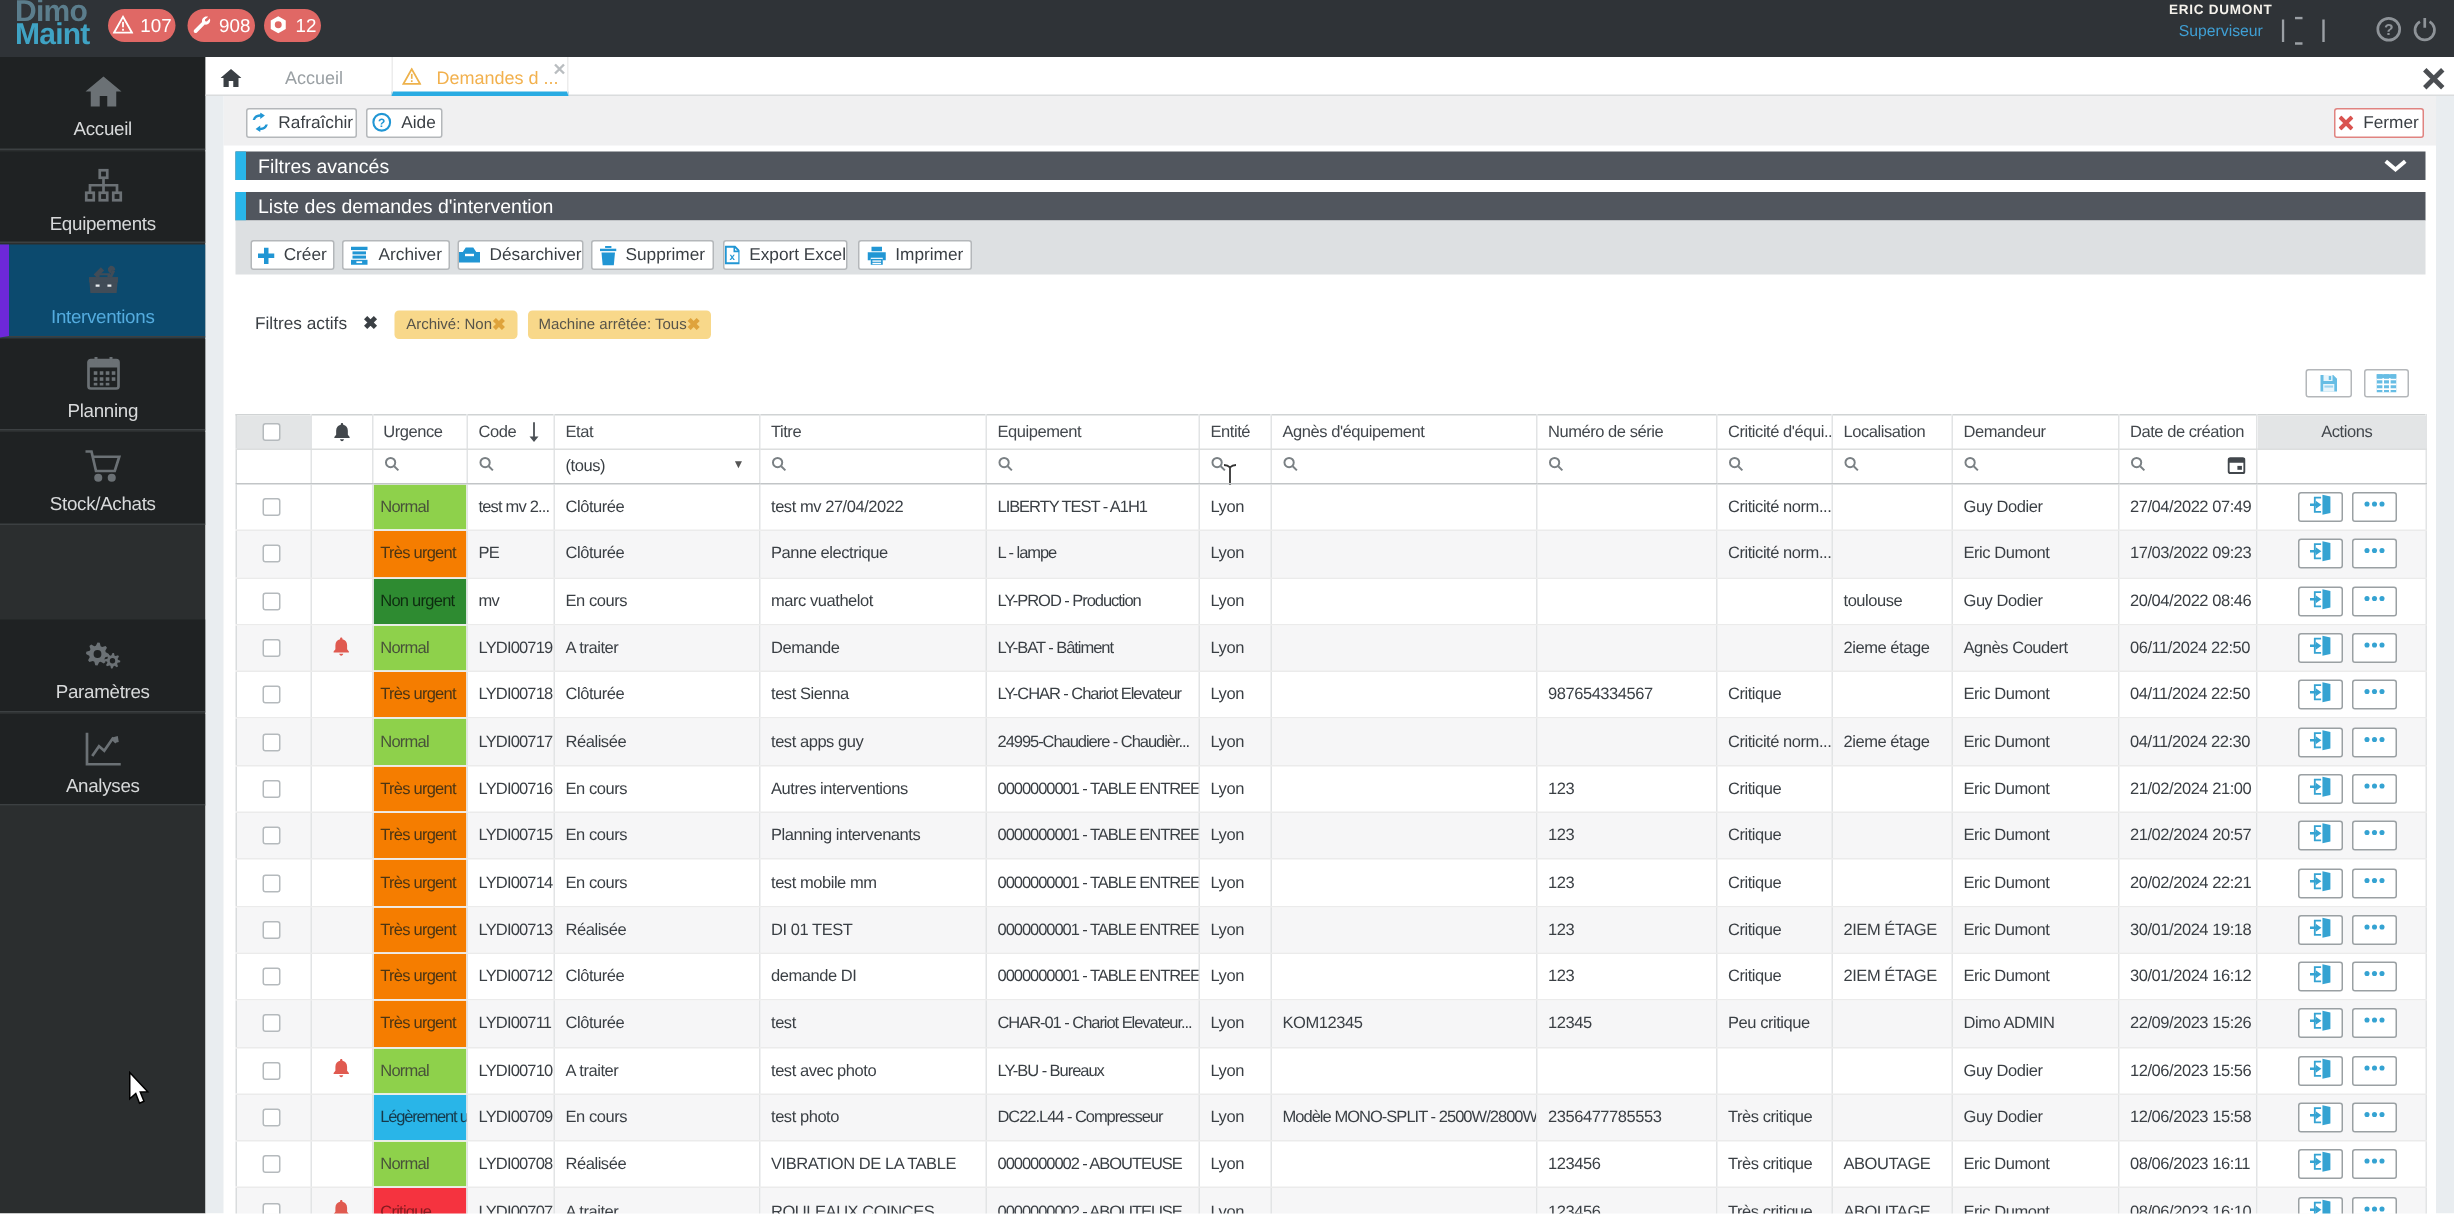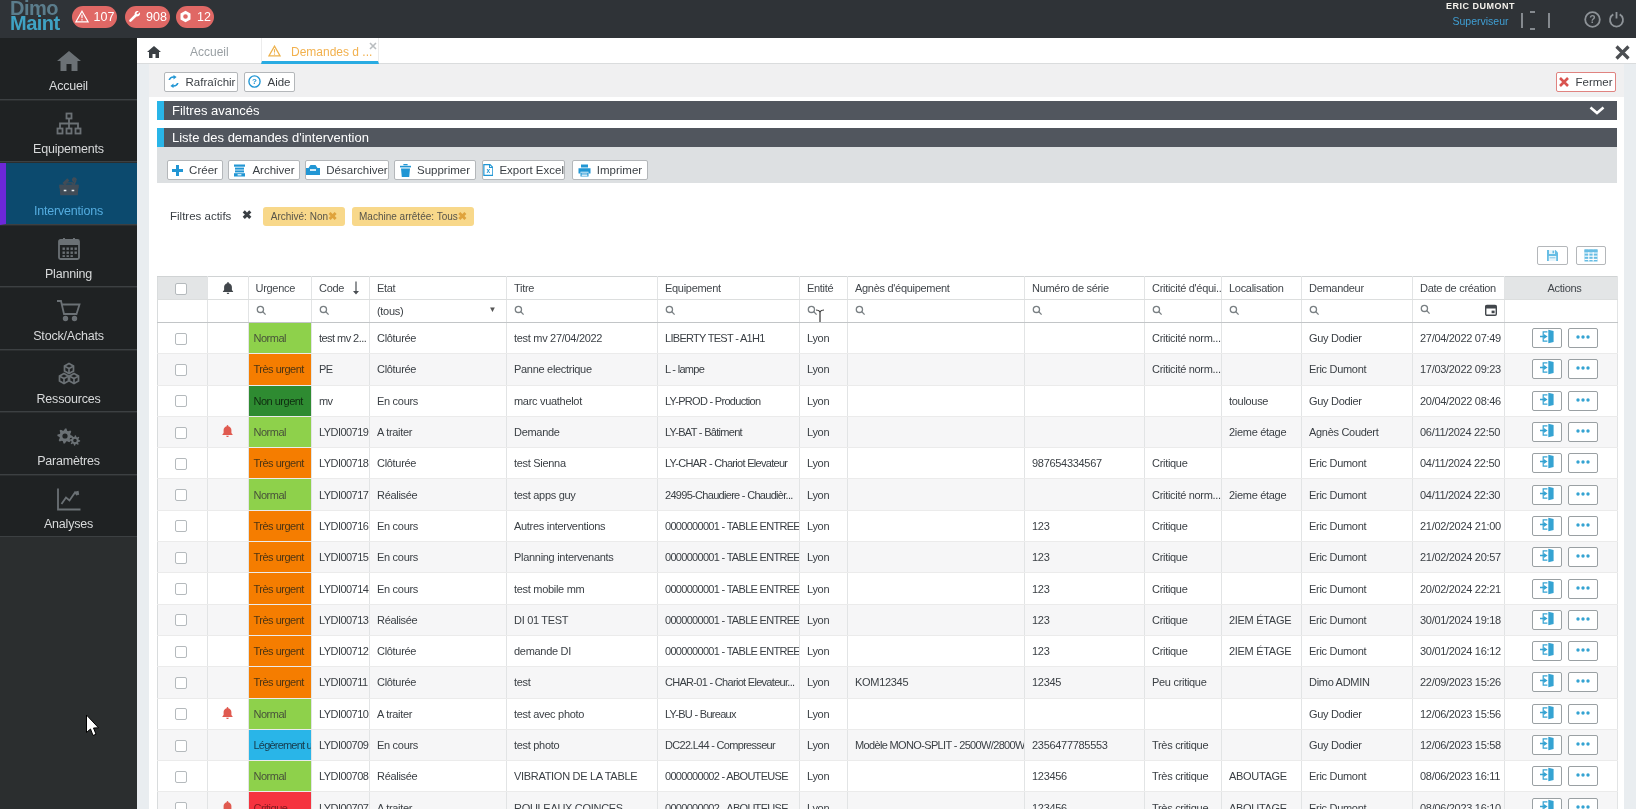--- a/index.html
+++ b/index.html
@@ -164,33 +164,20 @@
     </div>
   <div class="sbitem" style="top:288px;">
     <svg width="26" height="24" viewBox="0 0 26 24">
         <g fill="none" stroke="#6b7175" stroke-width="1.8">
           <path d="M1 2 H5 L8 15 H20.5 L23.5 5.5 H6"></path>
           <circle cx="9.5" cy="19.5" r="1.8" fill="#6b7175"></circle>
           <circle cx="18.5" cy="19.5" r="1.8" fill="#6b7175"></circle>
         </g>
       </svg>
     <span class="lbl">Stock/Achats</span>
-    </div>
-  <div class="sbitem" style="top:350.5px;">
-    <svg width="26" height="24" viewBox="0 0 26 24">
-        <g fill="none" stroke="#6b7175" stroke-width="1.7">
-          <path d="M13 1.5 L17.5 4 V9 L13 11.5 L8.5 9 V4 Z"></path>
-          <path d="M13 6.5 V11.5 M8.6 4.2 L13 6.5 L17.4 4.2"></path>
-          <path d="M8 11.5 L12.5 14 V19 L8 21.5 L3.5 19 V14 Z"></path>
-          <path d="M8 16.5 V21.5 M3.6 14.2 L8 16.5 L12.4 14.2"></path>
-          <path d="M18 11.5 L22.5 14 V19 L18 21.5 L13.5 19 V14 Z"></path>
-          <path d="M18 16.5 V21.5 M13.6 14.2 L18 16.5 L22.4 14.2"></path>
-        </g>
-      </svg>
-    <span class="lbl">Ressources</span>
     </div>
   <div class="sbitem" style="top:413px;">
     <svg width="27" height="24" viewBox="0 0 27 24">
         <path fill="#6b7175" fill-rule="evenodd" d="M17.1 12.0 L17.0 13.5 L14.7 14.1 L14.2 15.1 L14.9 17.4 L13.7 18.3 L11.6 17.2 L10.6 17.5 L9.5 19.6 L8.0 19.5 L7.4 17.2 L6.4 16.7 L4.1 17.4 L3.2 16.2 L4.3 14.1 L4.0 13.1 L1.9 12.0 L2.0 10.5 L4.3 9.9 L4.8 8.9 L4.1 6.6 L5.3 5.7 L7.4 6.8 L8.4 6.5 L9.5 4.4 L11.0 4.5 L11.6 6.8 L12.6 7.3 L14.9 6.6 L15.8 7.8 L14.7 9.9 L15.0 10.9 Z M12.1 12.0 A2.6 2.6 0 1 0 6.9 12.0 A2.6 2.6 0 1 0 12.1 12.0 Z"></path>
         <path fill="#6b7175" fill-rule="evenodd" d="M24.7 16.5 L24.6 17.5 L22.9 17.9 L22.6 18.6 L23.2 20.2 L22.4 20.8 L20.9 19.9 L20.2 20.1 L19.5 21.7 L18.5 21.6 L18.1 19.9 L17.4 19.6 L15.8 20.2 L15.2 19.4 L16.1 17.9 L15.9 17.2 L14.3 16.5 L14.4 15.5 L16.1 15.1 L16.4 14.4 L15.8 12.8 L16.6 12.2 L18.1 13.1 L18.8 12.9 L19.5 11.3 L20.5 11.4 L20.9 13.1 L21.6 13.4 L23.2 12.8 L23.8 13.6 L22.9 15.1 L23.1 15.8 Z M21.3 16.5 A1.8 1.8 0 1 0 17.7 16.5 A1.8 1.8 0 1 0 21.3 16.5 Z"></path>
       </svg>
     <span class="lbl">Paramètres</span>
     </div>
   <div class="sbitem" style="top:475.5px;border-bottom:1px solid #3c4042;">
     <svg width="26" height="24" viewBox="0 0 26 24">

